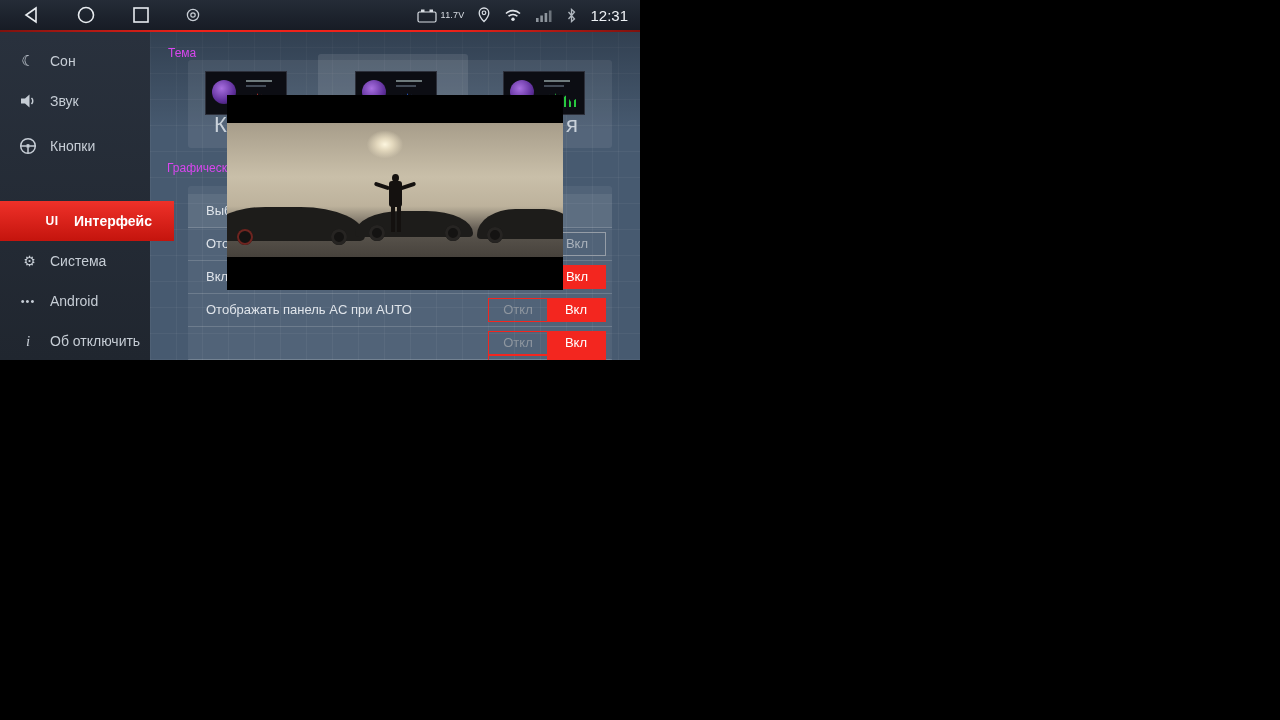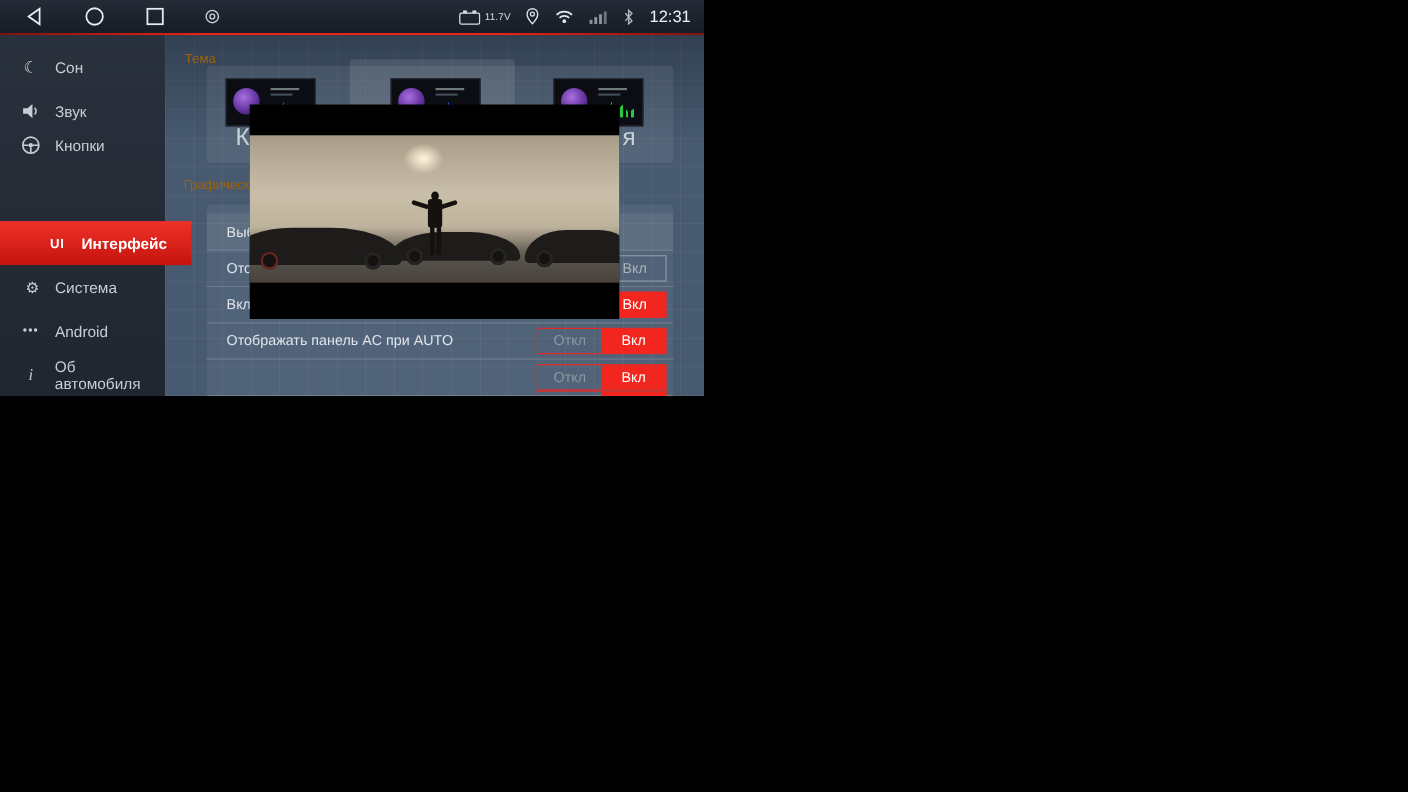--- a/index.html
+++ b/index.html
@@ -76,21 +76,21 @@
     background-image:linear-gradient(180deg,rgba(10,16,24,.35),rgba(10,16,24,0) 30%),
       repeating-linear-gradient(90deg,rgba(255,255,255,.045) 0 1px,transparent 1px 26px),
       repeating-linear-gradient(0deg,rgba(255,255,255,.045) 0 1px,transparent 1px 26px);}
   .redline{position:absolute;left:0;top:30px;width:640px;height:2px;background:linear-gradient(90deg,#7e120e,#ef221a 30%,#ef221a 70%,#7e120e);}
   .side4{position:absolute;left:0;top:32px;width:150px;height:328px;background:linear-gradient(180deg,#29313d,#20262f);}
   .s4item{position:absolute;left:0;width:150px;height:40px;display:flex;align-items:center;color:#c6cdd5;font-size:14px;}
   .s4item .ic{width:24px;margin-left:16px;margin-right:10px;display:flex;justify-content:center;align-items:center;color:#c6cdd5;}
   .s4item.sel{background:linear-gradient(180deg,#ef3129,#c4140d);color:#fff;}
   .s4item.sel .ic{color:#fff;}
   .uibadge{font-size:12px;font-weight:bold;letter-spacing:.5px;}
-  .h4{position:absolute;font-size:12px;color:#a16207;}
+  .h4{position:absolute;font-size:12px;color:#d946ef;}
   .themecard{position:absolute;left:188px;top:60px;width:424px;height:88px;background:rgba(255,255,255,.07);border-radius:3px;}
   .thumbwrap{position:absolute;top:-6px;width:150px;height:100px;background:rgba(255,255,255,.10);border-radius:3px;}
   .thumb{position:absolute;width:80px;height:42px;background:#0c0d13;border:1px solid #2c2f3a;}
   .thumb .art{position:absolute;left:6px;top:8px;width:24px;height:24px;border-radius:50%;
         background:radial-gradient(circle at 40% 35%,#a86fe0,#5e2f9a 60%,#2d1650);}
   .thumb .bars{position:absolute;left:40px;bottom:7px;width:34px;height:16px;
         background:repeating-linear-gradient(90deg,var(--c) 0 2px,transparent 2px 5px);
         clip-path:polygon(0 55%,12% 10%,24% 65%,38% 0,52% 50%,66% 25%,80% 70%,100% 40%,100% 100%,0 100%);}
   .thumb .tline{position:absolute;left:40px;top:8px;width:26px;height:2px;background:#9aa;opacity:.7;}
   .thumb .tline2{position:absolute;left:40px;top:13px;width:20px;height:2px;background:#789;opacity:.5;}
@@ -596,21 +596,21 @@
         </div>
     <div class="s4item" style="top:49px;">
           <span class="ic">
             <svg width="17" height="16">
               <polygon points="1,5.5 5,5.5 9.5,1.5 9.5,14.5 5,10.5 1,10.5" fill="#c6cdd5"></polygon>
               <path d="M11.5,5 a4.2,4.2 0 0 1 0,6" fill="none" stroke="#c6cdd5" stroke-width="1.5"></path>
             </svg>
           </span>
           <span>Звук</span>
         </div>
-    <div class="s4item" style="top:80px;">
+    <div class="s4item" style="top:94px;">
           <span class="ic">
             <svg width="18" height="18">
               <circle cx="9" cy="9" r="7.3" fill="none" stroke="#c6cdd5" stroke-width="1.5"></circle>
               <circle cx="9" cy="9" r="2" fill="#c6cdd5"></circle>
               <line x1="1.8" y1="9" x2="7" y2="9" stroke="#c6cdd5" stroke-width="1.5"></line>
               <line x1="11" y1="9" x2="16.2" y2="9" stroke="#c6cdd5" stroke-width="1.5"></line>
               <line x1="9" y1="11" x2="9" y2="16.2" stroke="#c6cdd5" stroke-width="1.5"></line>
             </svg>
           </span>
           <span>Кнопки</span>
@@ -622,21 +622,21 @@
     <div class="s4item" style="top:209px;">
           <span class="ic" style="font-size:14px;letter-spacing:-3px;">⚙</span>
           <span>Система</span>
         </div>
     <div class="s4item" style="top:249px;">
           <span class="ic" style="font-size:11px;letter-spacing:1px;">•••</span>
           <span>Android</span>
         </div>
     <div class="s4item" style="top:289px;">
           <span class="ic" style="font-family:'Liberation Serif',serif;font-style:italic;font-size:15px;">i</span>
-          <span>Об автомобиля</span>
+          <span>Об отключить</span>
         </div>
   </div>
 
   <span class="h4" style="left:168px;top:46px;">Тема</span>
   <div class="themecard">
     <div class="thumbwrap" style="left:130px;"></div>
     <div class="thumb" style="left:17px;top:11px;--c:#e03a2e;">
           <div class="art"></div>
           <div class="tline"></div>
           <div class="tline2"></div>

